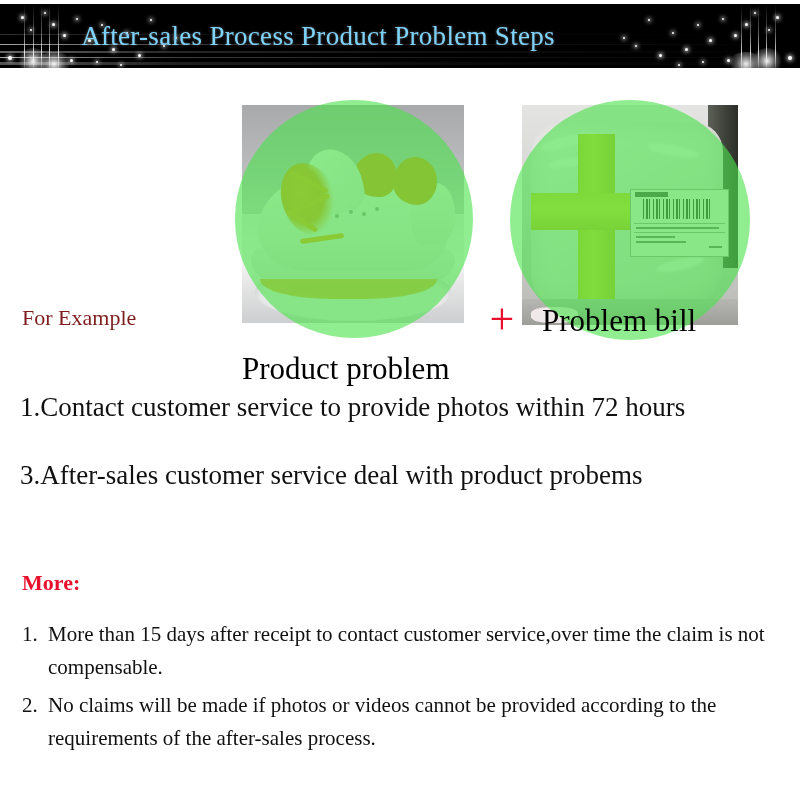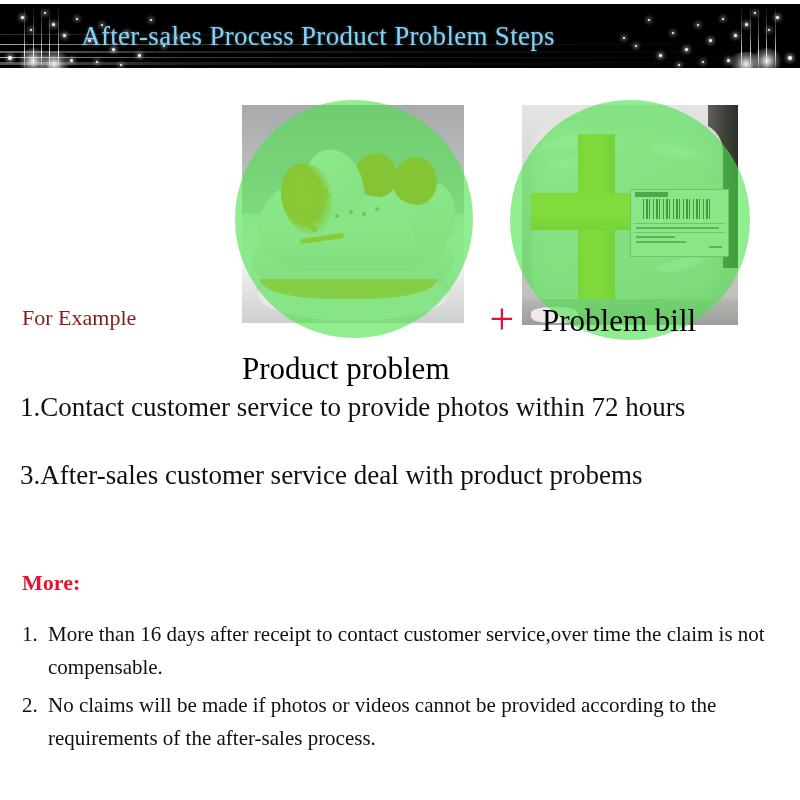--- a/index.html
+++ b/index.html
@@ -459,20 +459,20 @@
 <div id="steps-list">
   <div class="step-item">1.Contact customer service to provide photos within 72 hours</div>
   <div class="step-item">3.After-sales customer service deal with product probems</div>
 </div>
 
 <div id="note-section">
   <div id="note-heading">More:</div>
 
   <div class="note-item">
     <span class="note-num">1.</span>
-    <span class="note-text">More than 16 days after receipt to contact customer service,over time the claim is not compensable.</span>
+    <span class="note-text">More than 15 days after receipt to contact customer service,over time the claim is not compensable.</span>
   </div>
 
   <div class="note-item">
     <span class="note-num">2.</span>
     <span class="note-text">No claims will be made if photos or videos cannot be provided according to the requirements of the after-sales process.</span>
   </div>
 </div>
 
 </body></html>

